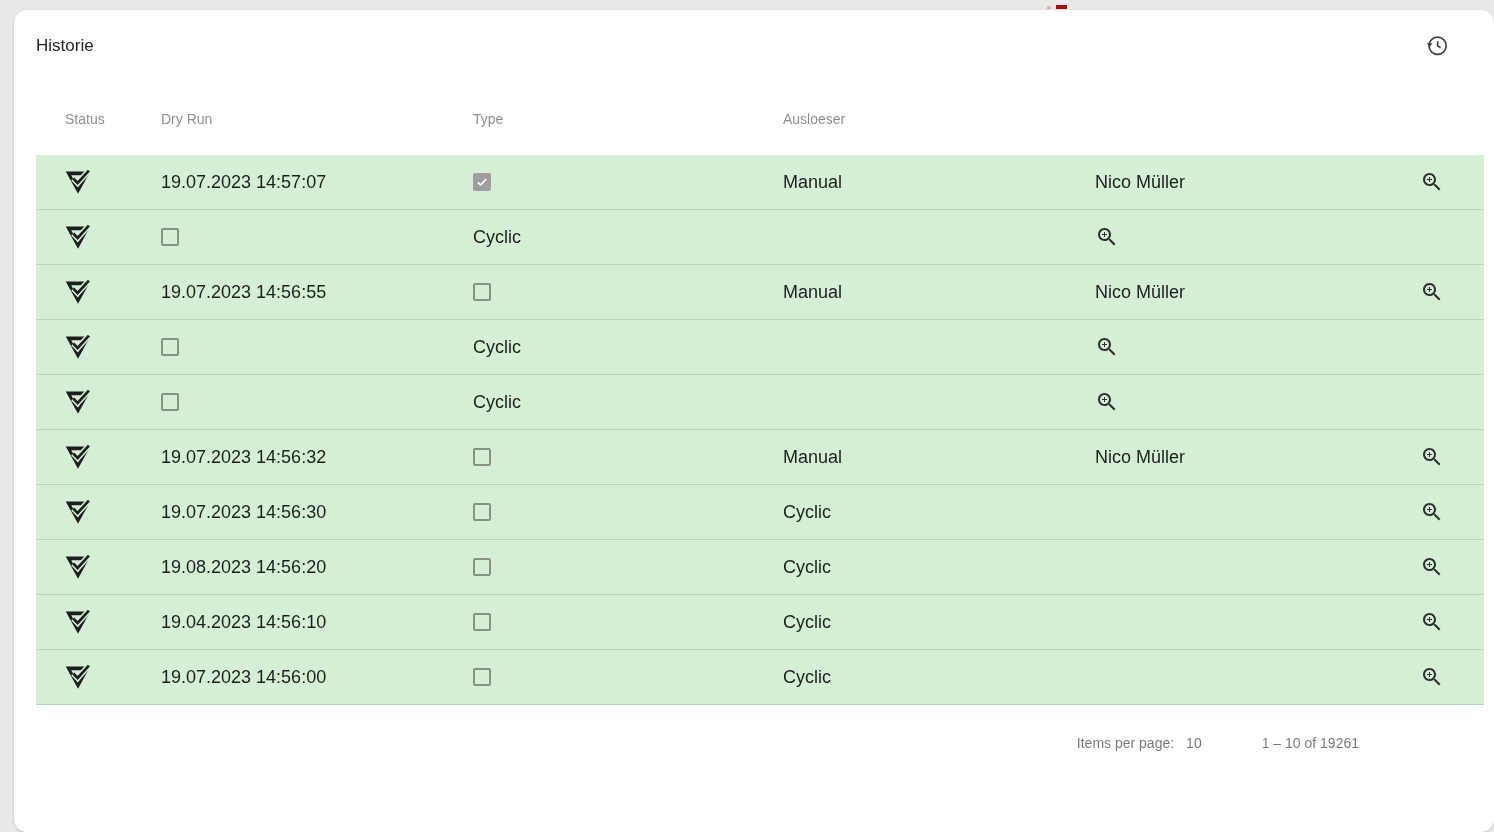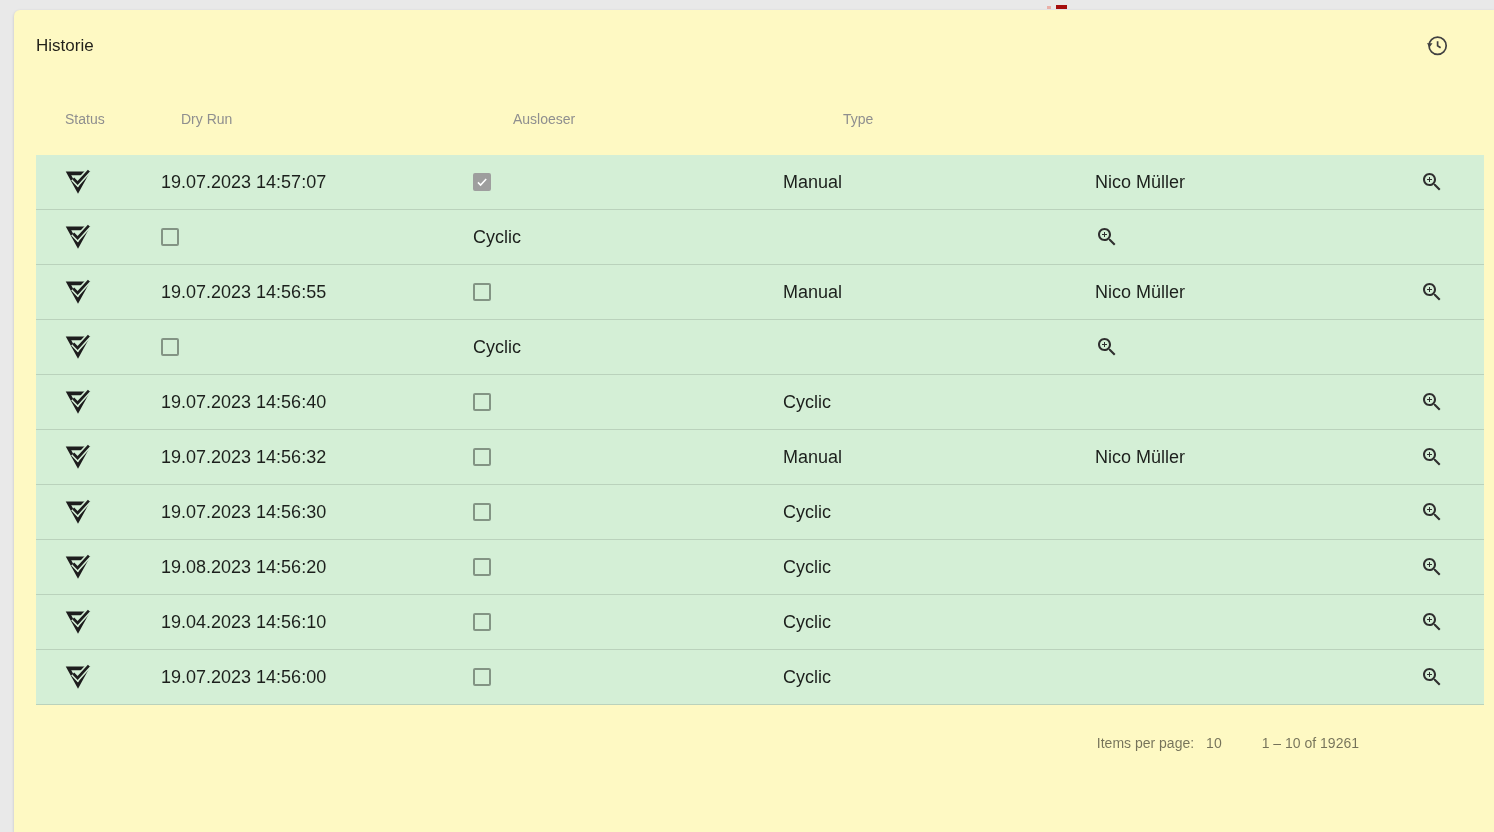--- a/index.html
+++ b/index.html
@@ -9,23 +9,24 @@
     background:#e9e9e9;
     position:relative;
     color:rgba(0,0,0,0.87);
   }
   .artifact { position:absolute; }
   .artifact.dark { left:1056px; top:5px; width:11px; height:4px; background:#a50d0d; }
   .artifact.pale { left:1047px; top:6px; width:4px; height:3px; background:#eab0a8; }
 
   .card {
     position:absolute; left:14px; top:10px; right:0; bottom:0;
-    background:#fef9c3;
+    background:#ffffff;
     border-top-left-radius:6px;
     box-shadow:0 1px 3px rgba(0,0,0,0.18);
+    border-radius:13px;
   }
 
   .card-header {
     height:72px;
     display:flex; align-items:center; justify-content:space-between;
     padding:0 44px 0 22px;
   }
   .page-title { font-size:17px; color:rgba(0,0,0,0.87); }
   .icon-btn {
     width:26px; height:26px; display:flex; align-items:center; justify-content:center;
@@ -35,21 +36,20 @@
   .grid-row {
     margin-left:22px; margin-right:10px;
     display:grid;
     grid-template-columns:125px 312px 310px 312px 325px 64px;
     align-items:center;
   }
   .colheader {
     height:73px;
     font-size:14px;
     color:#8f8f8f;
-    gap:20px;
   }
   .hcell.c-status { padding-left:29px; }
 
   .row {
     height:55px;
     background:#d4efd6;
     border-bottom:1px solid rgba(0,0,0,0.12);
     font-size:18px;
     color:rgba(0,0,0,0.87);
   }
@@ -71,21 +71,21 @@
   .checkbox svg { display:none; width:16px; height:16px; }
   .checkbox.checked { background:#9e9e9e; border-color:#9e9e9e; }
   .checkbox.checked svg { display:block; }
 
   .paginator {
     height:56px; margin-top:10px;
     display:flex; align-items:center; justify-content:flex-end;
     padding-right:25px;
     font-size:14px; color:rgba(0,0,0,0.54);
   }
-  .ipp-group { display:flex; align-items:center; margin-right:40px; }
+  .ipp-group { display:flex; align-items:center; margin-right:60px; }
   .ipp-label { margin-right:12px; }
   .ipp-value { cursor:pointer; }
   .range-label { margin-right:30px; }
   .pg-btn {
     width:40px; height:40px; border:none; background:none;
     display:flex; align-items:center; justify-content:center; cursor:pointer;
   }
   .pg-btn svg { width:24px; height:24px; }
   .pg-btn.disabled { cursor:default; }
 
@@ -132,22 +132,22 @@
     <button class="icon-btn">
       <svg class="zoom-icon" style="width:26px;height:26px;">
           <use href="#sym-history"></use>
         </svg>
     </button>
   </div>
 
   <div class="grid-row colheader">
     <div class="hcell c-status">Status</div>
     <div class="hcell">Dry Run</div>
+    <div class="hcell">Type</div>
     <div class="hcell">Ausloeser</div>
-    <div class="hcell">Type</div>
     <div class="hcell"></div>
   </div>
 
   <div>
 
     <div class="grid-row row">
       <div class="c-status">
           <svg class="status-icon">
             <use href="#sym-status"></use>
           </svg>
@@ -223,21 +223,20 @@
           </svg>
         </div>
     </div>
 
     <div class="grid-row row">
       <div class="c-status">
           <svg class="status-icon">
             <use href="#sym-status"></use>
           </svg>
         </div>
-      <div>19.07.2023 14:56:40</div>
       <div class="c-dry">
           <span class="checkbox"></span>
         </div>
       <div>Cyclic</div>
       <div></div>
       <div class="c-zoom">
           <svg class="zoom-icon">
             <use href="#sym-zoomin"></use>
           </svg>
         </div>

